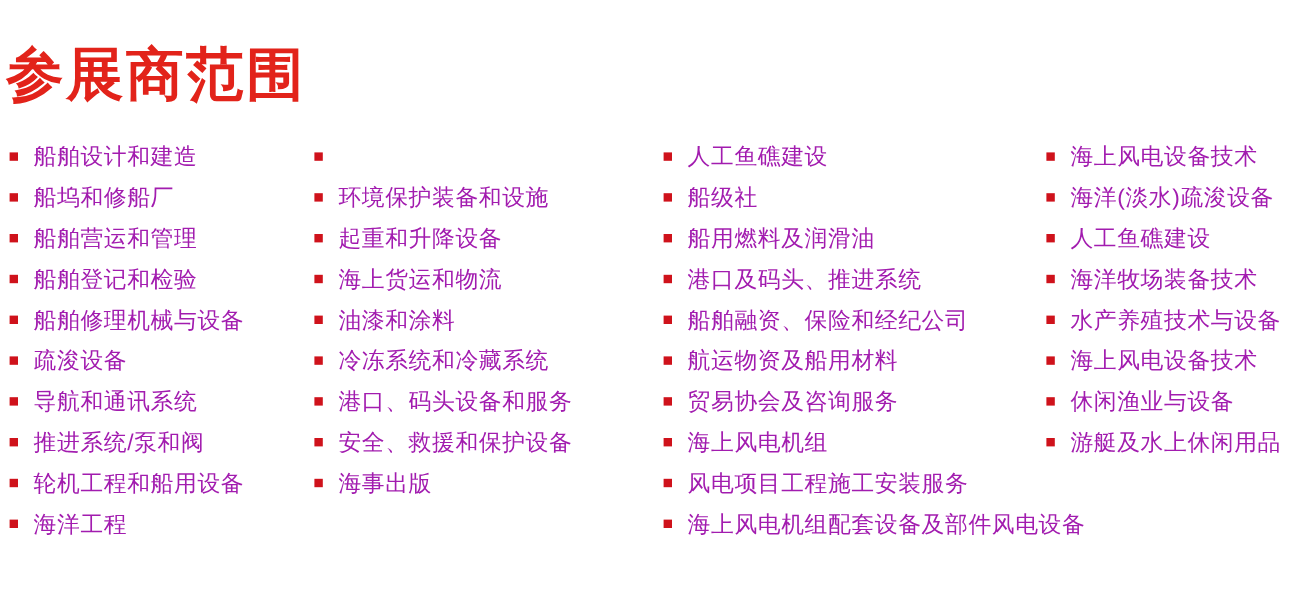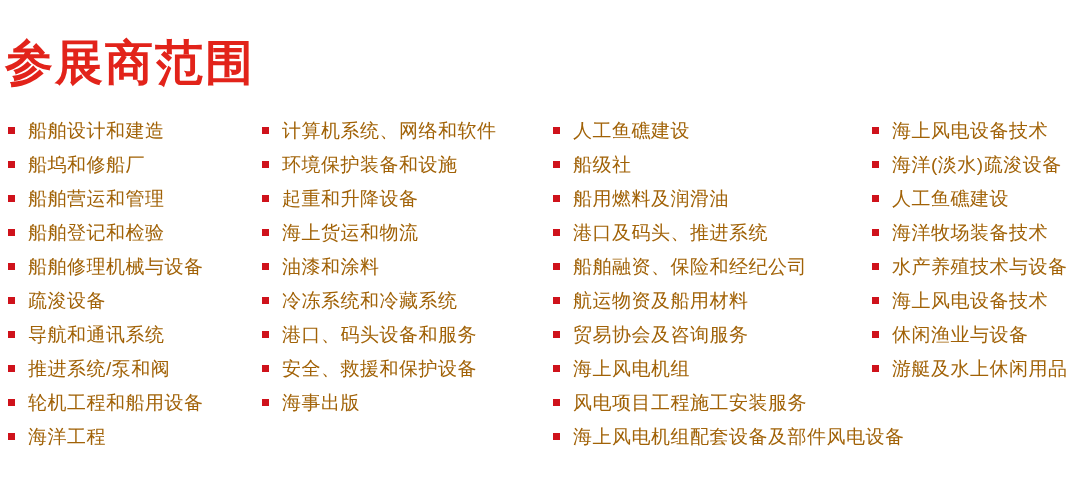--- a/index.html
+++ b/index.html
@@ -47,21 +47,21 @@
   .bullet {
     flex: 0 0 auto;
     width: 7px;
     height: 7px;
     background: #cf121b;
     margin-right: 13px;
     margin-top: -2px;
   }
   .item-label {
     font-size: 19px;
-    color: #a16207;
+    color: #a21caf;
     letter-spacing: 0.5px;
   }
 </style>
 </head>
 <body>
 
 <div class="page">
   <h1 class="page-title">参展商范围</h1>
 
   <div class="columns">
@@ -103,21 +103,20 @@
           <span class="item-label">轮机工程和船用设备</span>
         </div>
         <div class="item">
           <span class="bullet"></span>
           <span class="item-label">海洋工程</span>
         </div>
       </div>
     <div class="column">
         <div class="item">
           <span class="bullet"></span>
-          <span class="item-label">计算机系统、网络和软件</span>
         </div>
         <div class="item">
           <span class="bullet"></span>
           <span class="item-label">环境保护装备和设施</span>
         </div>
         <div class="item">
           <span class="bullet"></span>
           <span class="item-label">起重和升降设备</span>
         </div>
         <div class="item">

